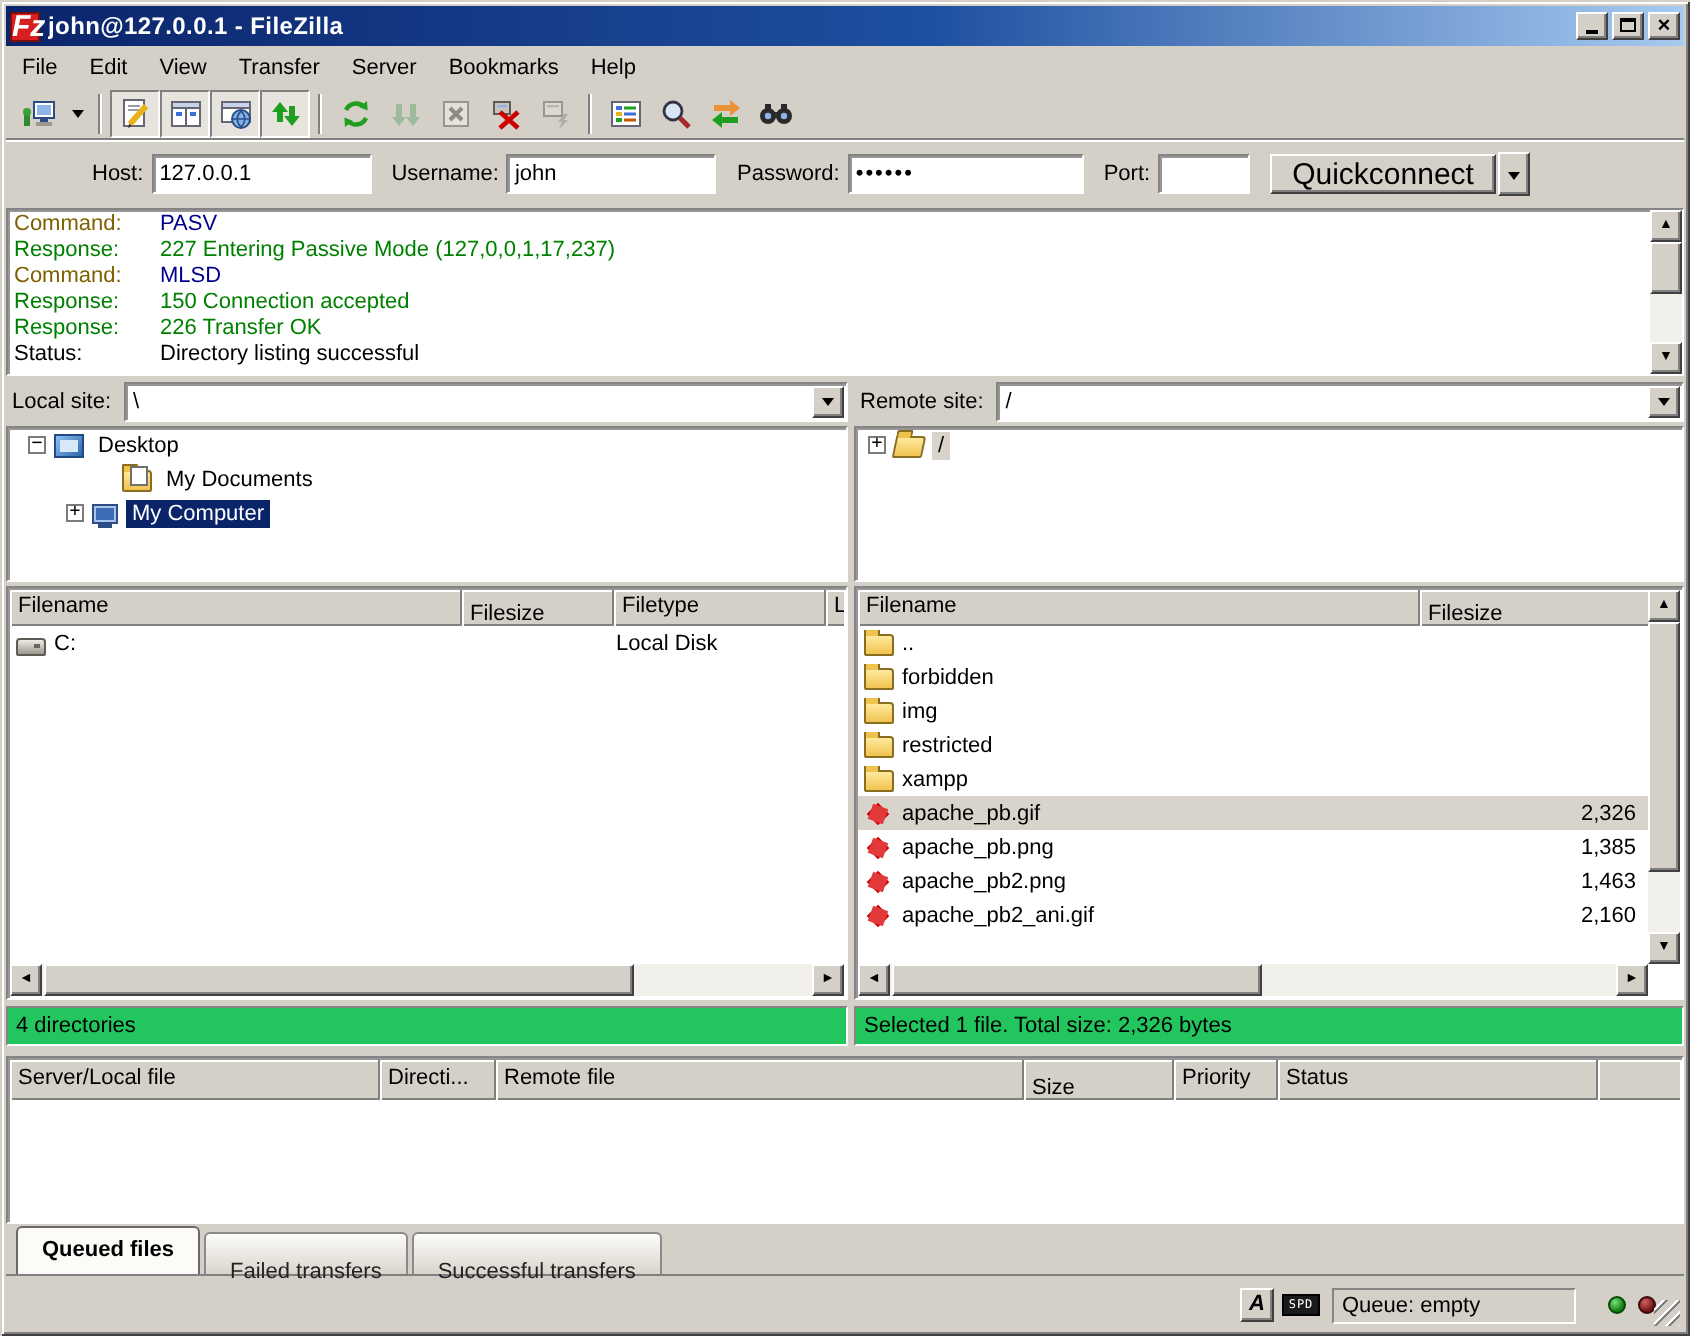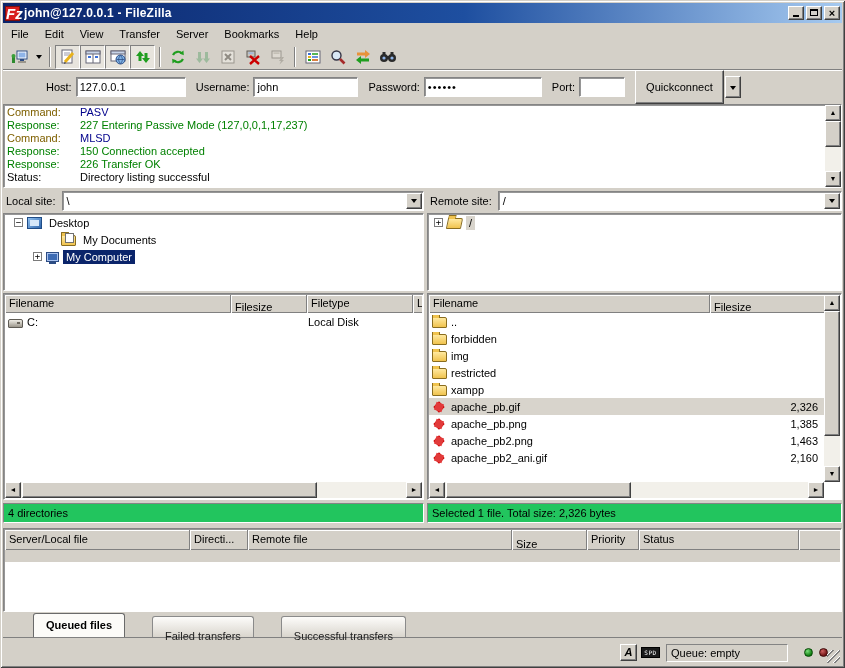--- a/index.html
+++ b/index.html
@@ -43,21 +43,21 @@
   .tb-dd .arr { width:0; height:0; border:3px solid transparent; border-top:4px solid #000; margin-top:3px; }
   .tbsep { width:0; height:20px; border-left:1px solid #808080; border-right:1px solid #FFF; margin:0 4px; flex:none; }
   .tb svg { display:block; }
 
   
   #quickbar { position:absolute; left:3px; top:72px; right:3px; height:30px; display:flex; align-items:center; padding-left:23px;margin-left:20px; }
   #quickbar label { margin:0 4px 0 10px; }
   #quickbar label:first-child { margin-left:0; }
   .qc-input { height:20px; font-family:"Liberation Sans",sans-serif; font-size:11px; padding:1px 3px; outline:none; }
   #host-input { width:110px; } #user-input { width:105px; } #pass-input { width:118px; letter-spacing:1px; } #port-input { width:46px; }
-  #quickconnect-btn { height:34px; padding:0 10px; margin-left:10px; font-size:11px; font-family:"Liberation Sans",sans-serif; }
+  #quickconnect-btn { height:20px; padding:0 10px; margin-left:10px; font-size:15px; font-family:"Liberation Sans",sans-serif; }
   #quickconnect-dd { height:22px; width:16px; margin-left:1px; display:flex; align-items:center; justify-content:center; }
   #quickconnect-dd .arr { width:0; height:0; border:3px solid transparent; border-top:4px solid #000; margin-top:4px; }
 
   
   #log { position:absolute; left:3px; top:104px; right:3px; height:84px; }
   #log-lines { position:absolute; inset:0; padding:1px 0; overflow:hidden; }
   .logline { display:flex; height:13px; line-height:13px; white-space:nowrap; }
   .ll { width:76px; padding-left:3px; flex:none; }
   .lt { flex:1; }
   .logline[data-type="command"]  .ll { color:#7F6000; }
@@ -129,29 +129,29 @@
     height:9px; margin-top:3px; border-radius:2px 2px 1px 1px; }
   .fic[data-icon="drive"]::after { content:""; position:absolute; right:2px; top:2px; width:3px; height:2px; background:#6B675E; }
   .fic[data-icon="computer"] { width:13px; background:#A9C2EE; border:1px solid #2C4C84; height:10px; }
   .fic[data-icon="computer"]::before { content:""; position:absolute; inset:1px; background:#3E6CB4; }
   .fic[data-icon="computer"]::after { content:""; position:absolute; left:2px; bottom:-3px; width:7px; height:2px; background:#2C4C84; }
   .fic[data-icon="desktop"] { background:linear-gradient(135deg,#8FC0F0,#2F66AC); border:1px solid #1F4C86; }
   .fic[data-icon="desktop"]::before { content:""; position:absolute; inset:2px; background:#D6E8FA; }
 
   
   #queue { position:absolute; left:3px; top:528px; right:3px; height:84px; background:#fff; overflow:hidden; }
-  #queue .lhead { height:32px; }
+  #queue .lhead { height:20px; }
   #queue .hcell { height:20px; padding-top:3px; }
   .qc0{width:185px;} .qc1{width:58px;} .qc2{width:264px;} .qc3{width:75px;} .qc4{width:52px;} .qc5{width:160px;} .qc6{flex:1; border-right:none;}
 
   
   #tabs { position:absolute; left:3px; top:613px; right:3px; height:25px; display:flex; align-items:flex-end; padding-left:5px;
           border-bottom:1px solid #808080; }
   .tab { height:21px; padding:13px 12px 0 12px; background:linear-gradient(#FDFCFA,#D9D5CD); border:1px solid #8A8A8A;
-         border-bottom:none; border-radius:3px 3px 0 0; margin-right:2px; color:#222;margin-left:25px; }
+         border-bottom:none; border-radius:3px 3px 0 0; margin-right:2px; color:#222; }
   .tab.active { height:24px; background:#FCFBF8; font-weight:bold; color:#000; border-color:#6A6A6A; padding-top:5px; }
 
   
   #statusbar { position:absolute; left:3px; top:640px; right:3px; height:25px; display:flex; align-items:center;
                justify-content:flex-end; padding-right:14px; }
   #ascii-btn { width:17px; height:17px; text-align:center; font-style:italic; font-weight:bold; font-size:11px;
                line-height:15px; margin-right:4px; }
   #speed-badge { width:19px; height:11px; background:#1A1A1A; border:1px solid #000; color:#fff; font-size:6px;
                  line-height:9px; text-align:center; letter-spacing:.5px; margin-right:6px; font-family:"DejaVu Sans Mono",monospace; }
   #queue-status { width:122px; height:18px; line-height:16px; padding-left:4px; background:#D4D0C8; margin-right:10px; }

